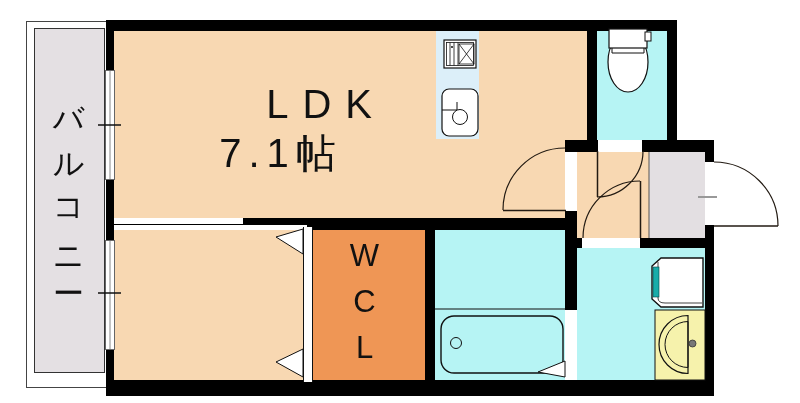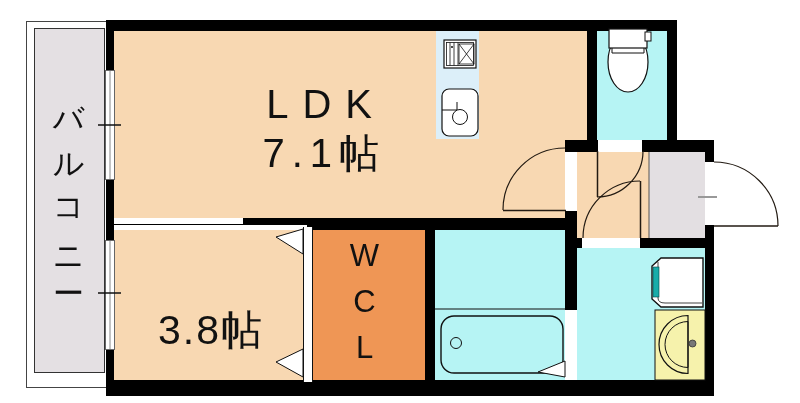--- a/index.html
+++ b/index.html
@@ -136,19 +136,18 @@
       <path d="M688,315.5 a29,29 0 1 0 0,58 Z" fill="none" stroke="#111" stroke-width="1.2"></path>
       <path d="M688,321.5 a23,23 0 1 0 0,46 Z" fill="none" stroke="#111" stroke-width="1"></path>
       <circle cx="692.5" cy="343.5" r="3.5" fill="#777" stroke="#333" stroke-width="0.8"></circle>
     </g>
   </svg>
 
   <div class="abs label v-rl" style="left:47px;top:84px;height:280px;font-size:31px;letter-spacing:13px;">バルコニー</div>
 
   <div class="abs label" style="left:176px;top:80px;width:210px;text-align:center;font-size:40px;line-height:49px;">
     <div style="letter-spacing:14px;text-align:right;">LDK</div>
-    <div style="letter-spacing:7px;text-align:right;">7.1帖</div>
+    <div style="letter-spacing:7px;">7.1帖</div>
   </div>
 
-  <div class="abs label" style="left:124px;top:303px;width:174px;font-size:41px;text-align:center;letter-spacing:2px;">3.8帖</div>
 
   <div class="abs label v-up" style="left:346px;top:238px;height:140px;font-size:31px;letter-spacing:11px;">WCL</div>
 </div>
 
 </body></html>

